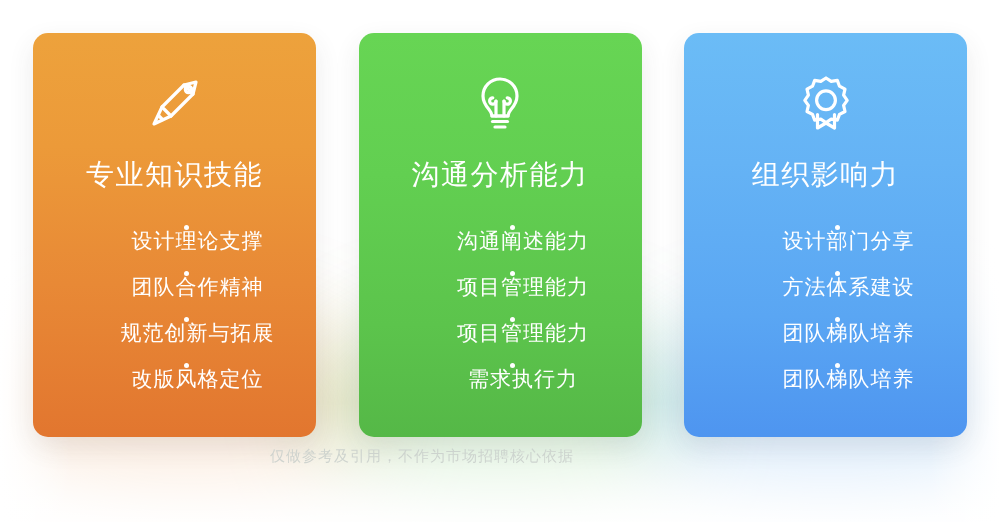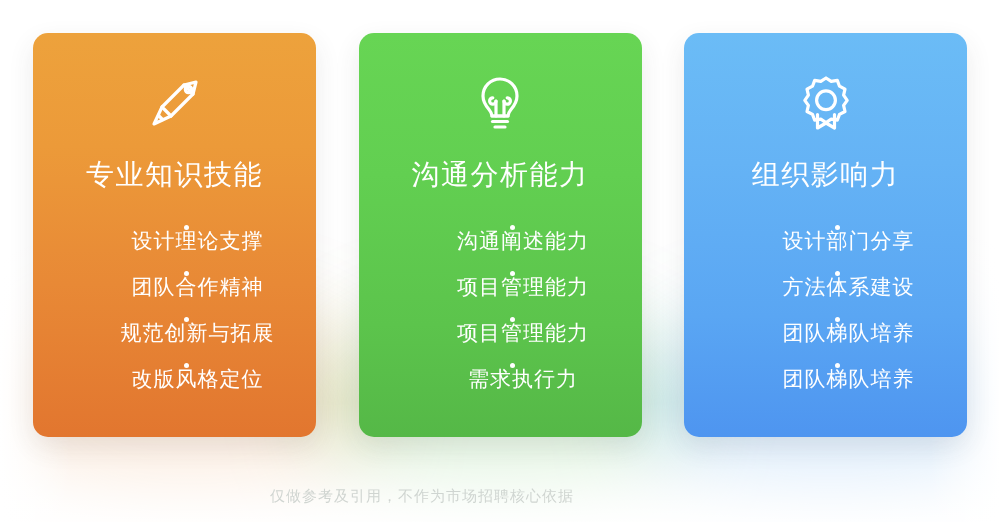--- a/index.html
+++ b/index.html
@@ -167,21 +167,20 @@
   .footer-note {
     position: absolute;
     left: 0;
     top: 447px;
     width: 844px;
     text-align: center;
     font-size: 15px;
     letter-spacing: 1px;
     color: #c9cfcb;
     opacity: 0.85;
-    margin-top: 40px;
   }
 </style>
 </head>
 <body>
 
 <div id="stage">
 
   <div class="glow glow-orange"></div>
   <div class="glow glow-green"></div>
   <div class="glow glow-blue"></div>

